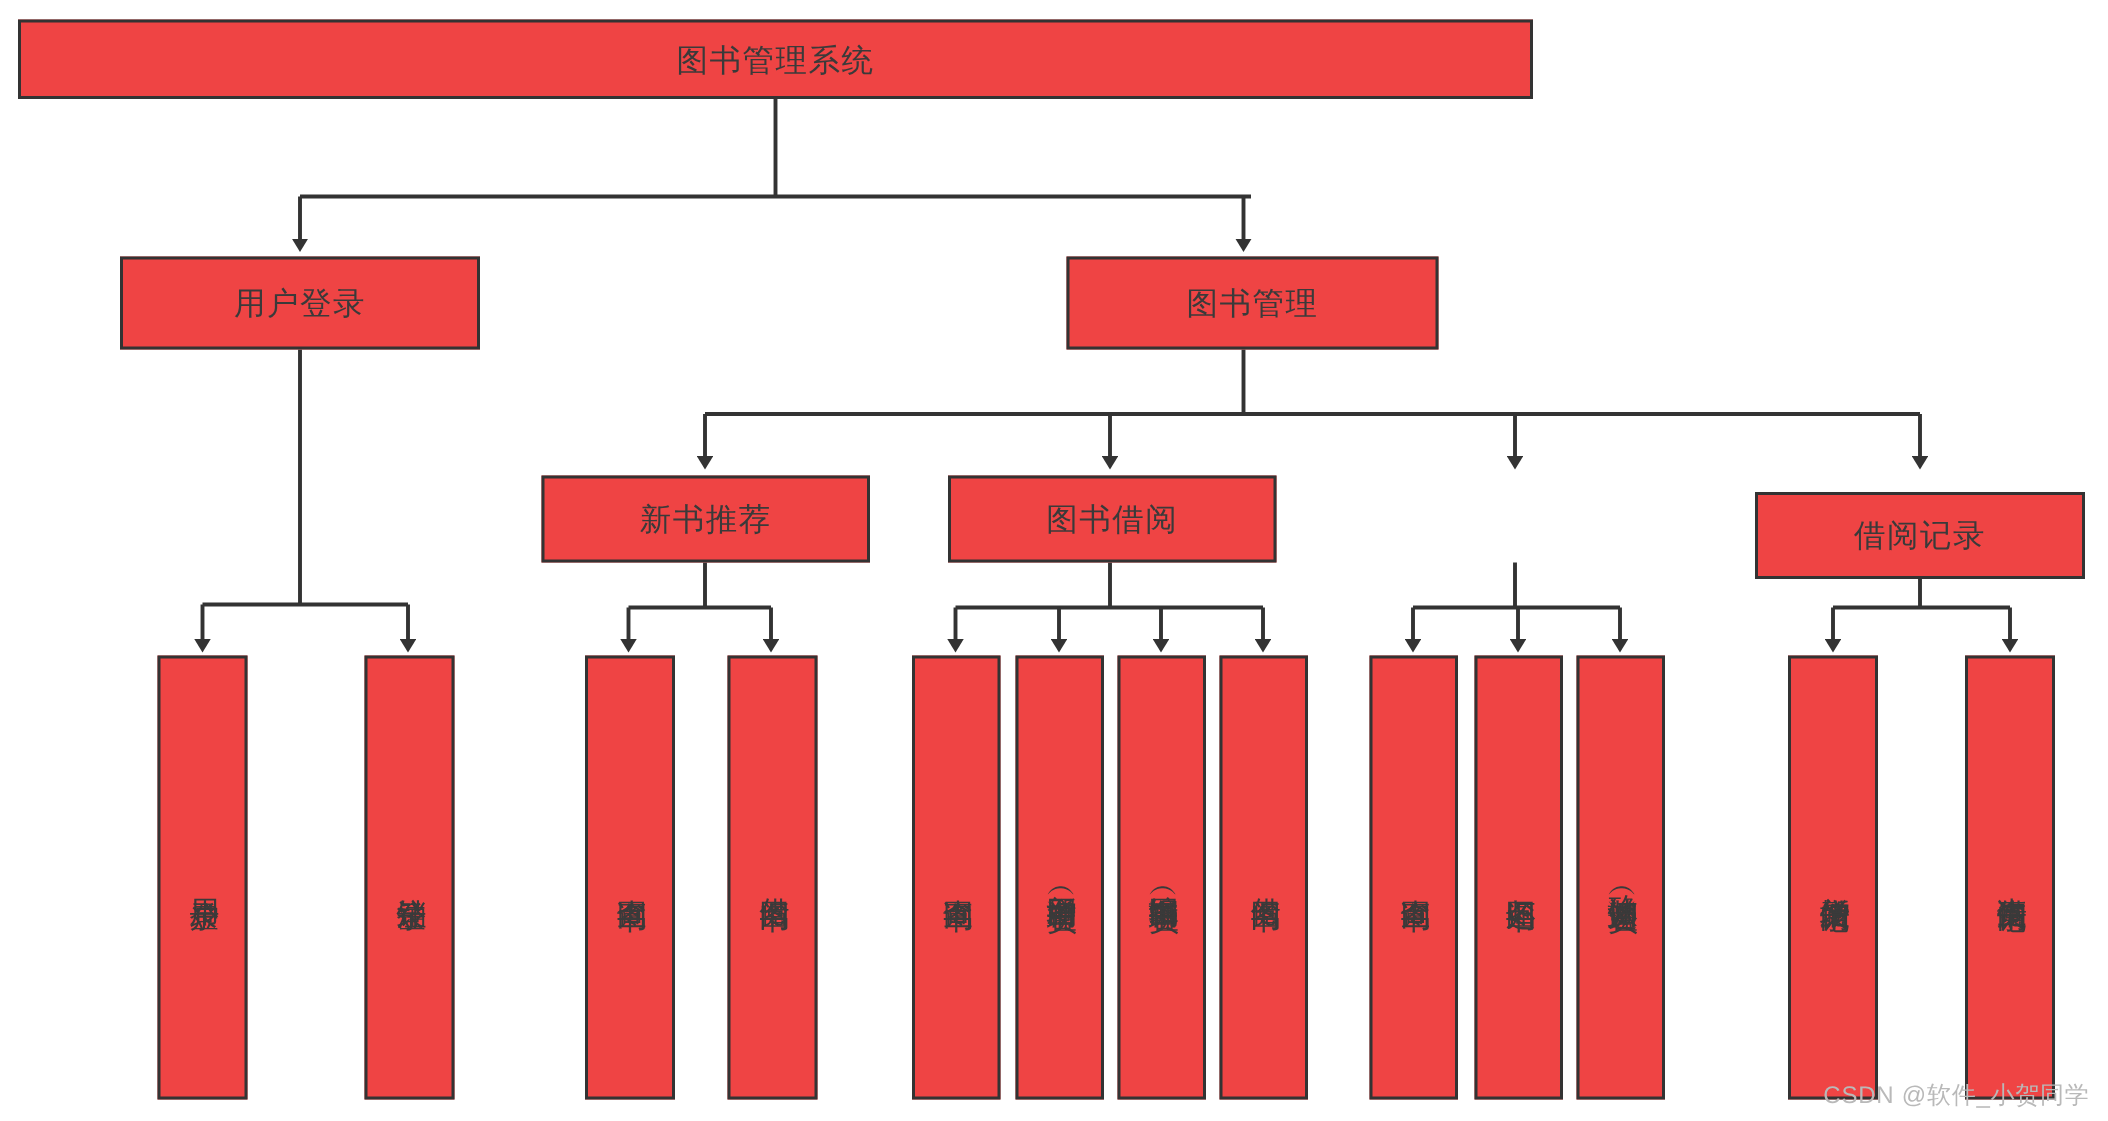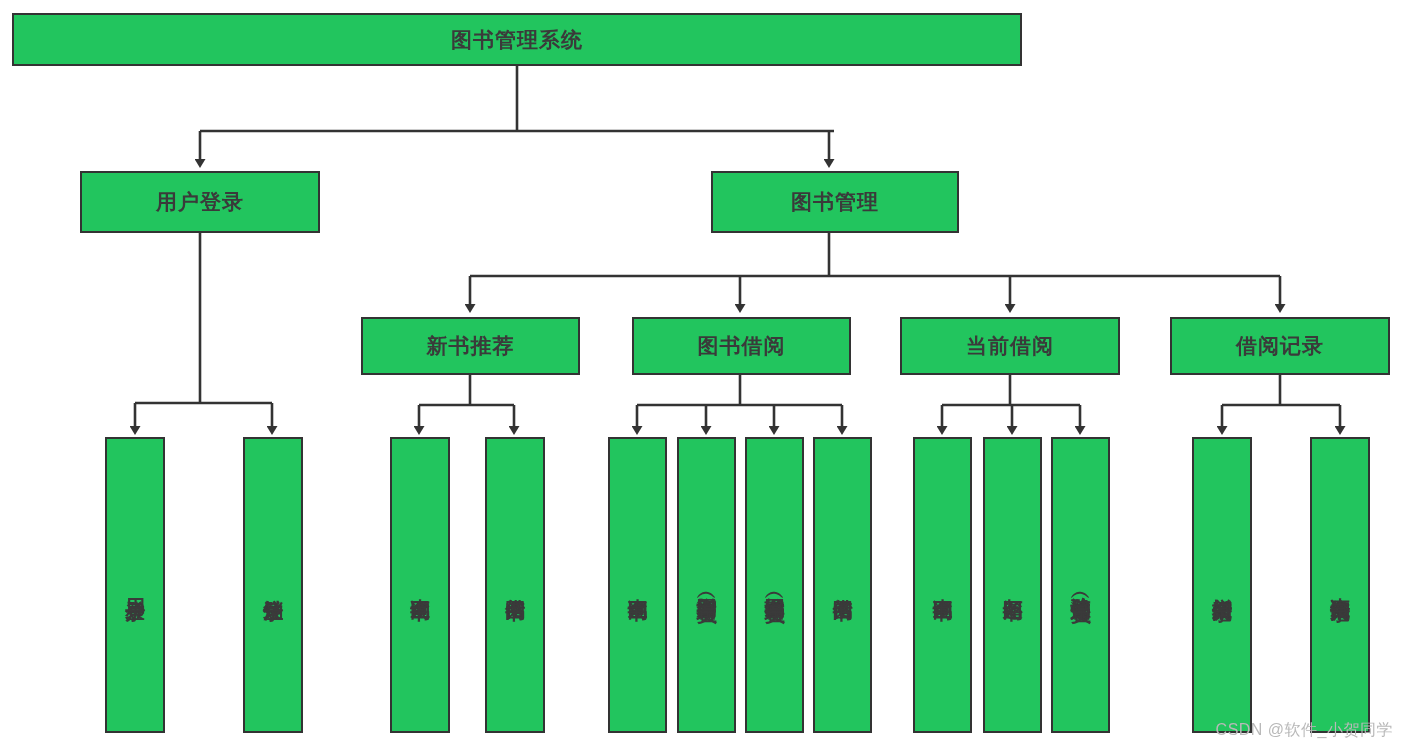--- a/index.html
+++ b/index.html
@@ -18,28 +18,27 @@
   #edges {
     position: absolute;
     left: 0; top: 0;
     width: 1405px;
     height: 747px;
   }
   .node {
     position: absolute;
     box-sizing: border-box;
     border: 2px solid #333333;
-    background: #22c55e;
+    background: #ef4444;
     color: #3a3a3a;
     display: flex;
     align-items: center;
     justify-content: center;
     text-align: center;
     z-index: 2;
-    font-weight: bold;
   }
   .node.horiz {
     font-size: 21px;
     letter-spacing: 1px;
   }
   .node.vert {
     writing-mode: vertical-rl;
     text-orientation: upright;
     font-size: 20px;
     line-height: 1.08;
@@ -128,24 +127,21 @@
   <div class="node horiz" style="left:711px; top:171px; width:248px; height:62px;">
     <span>图书管理</span>
   </div>
 
   <div class="node horiz" style="left:361px; top:317px; width:219px; height:58px;text-align:center;">
     <span>新书推荐</span>
   </div>
   <div class="node horiz" style="left:632px; top:317px; width:219px; height:58px;">
     <span>图书借阅</span>
   </div>
-  <div class="node horiz" style="left:900px; top:317px; width:220px; height:58px;">
-    <span>当前借阅</span>
-  </div>
-  <div class="node horiz" style="left:1170px; top:317px; width:220px; height:58px;">
+  <div class="node horiz" style="left:1170px; top:328px; width:220px; height:58px;">
     <span>借阅记录</span>
   </div>
 
   <div class="node vert" style="left:105px; top:437px; width:60px; height:296px;">
     <span>用户登录</span>
   </div>
   <div class="node vert" style="left:243px; top:437px; width:60px; height:296px;">
     <span>注销登录</span>
   </div>
 

